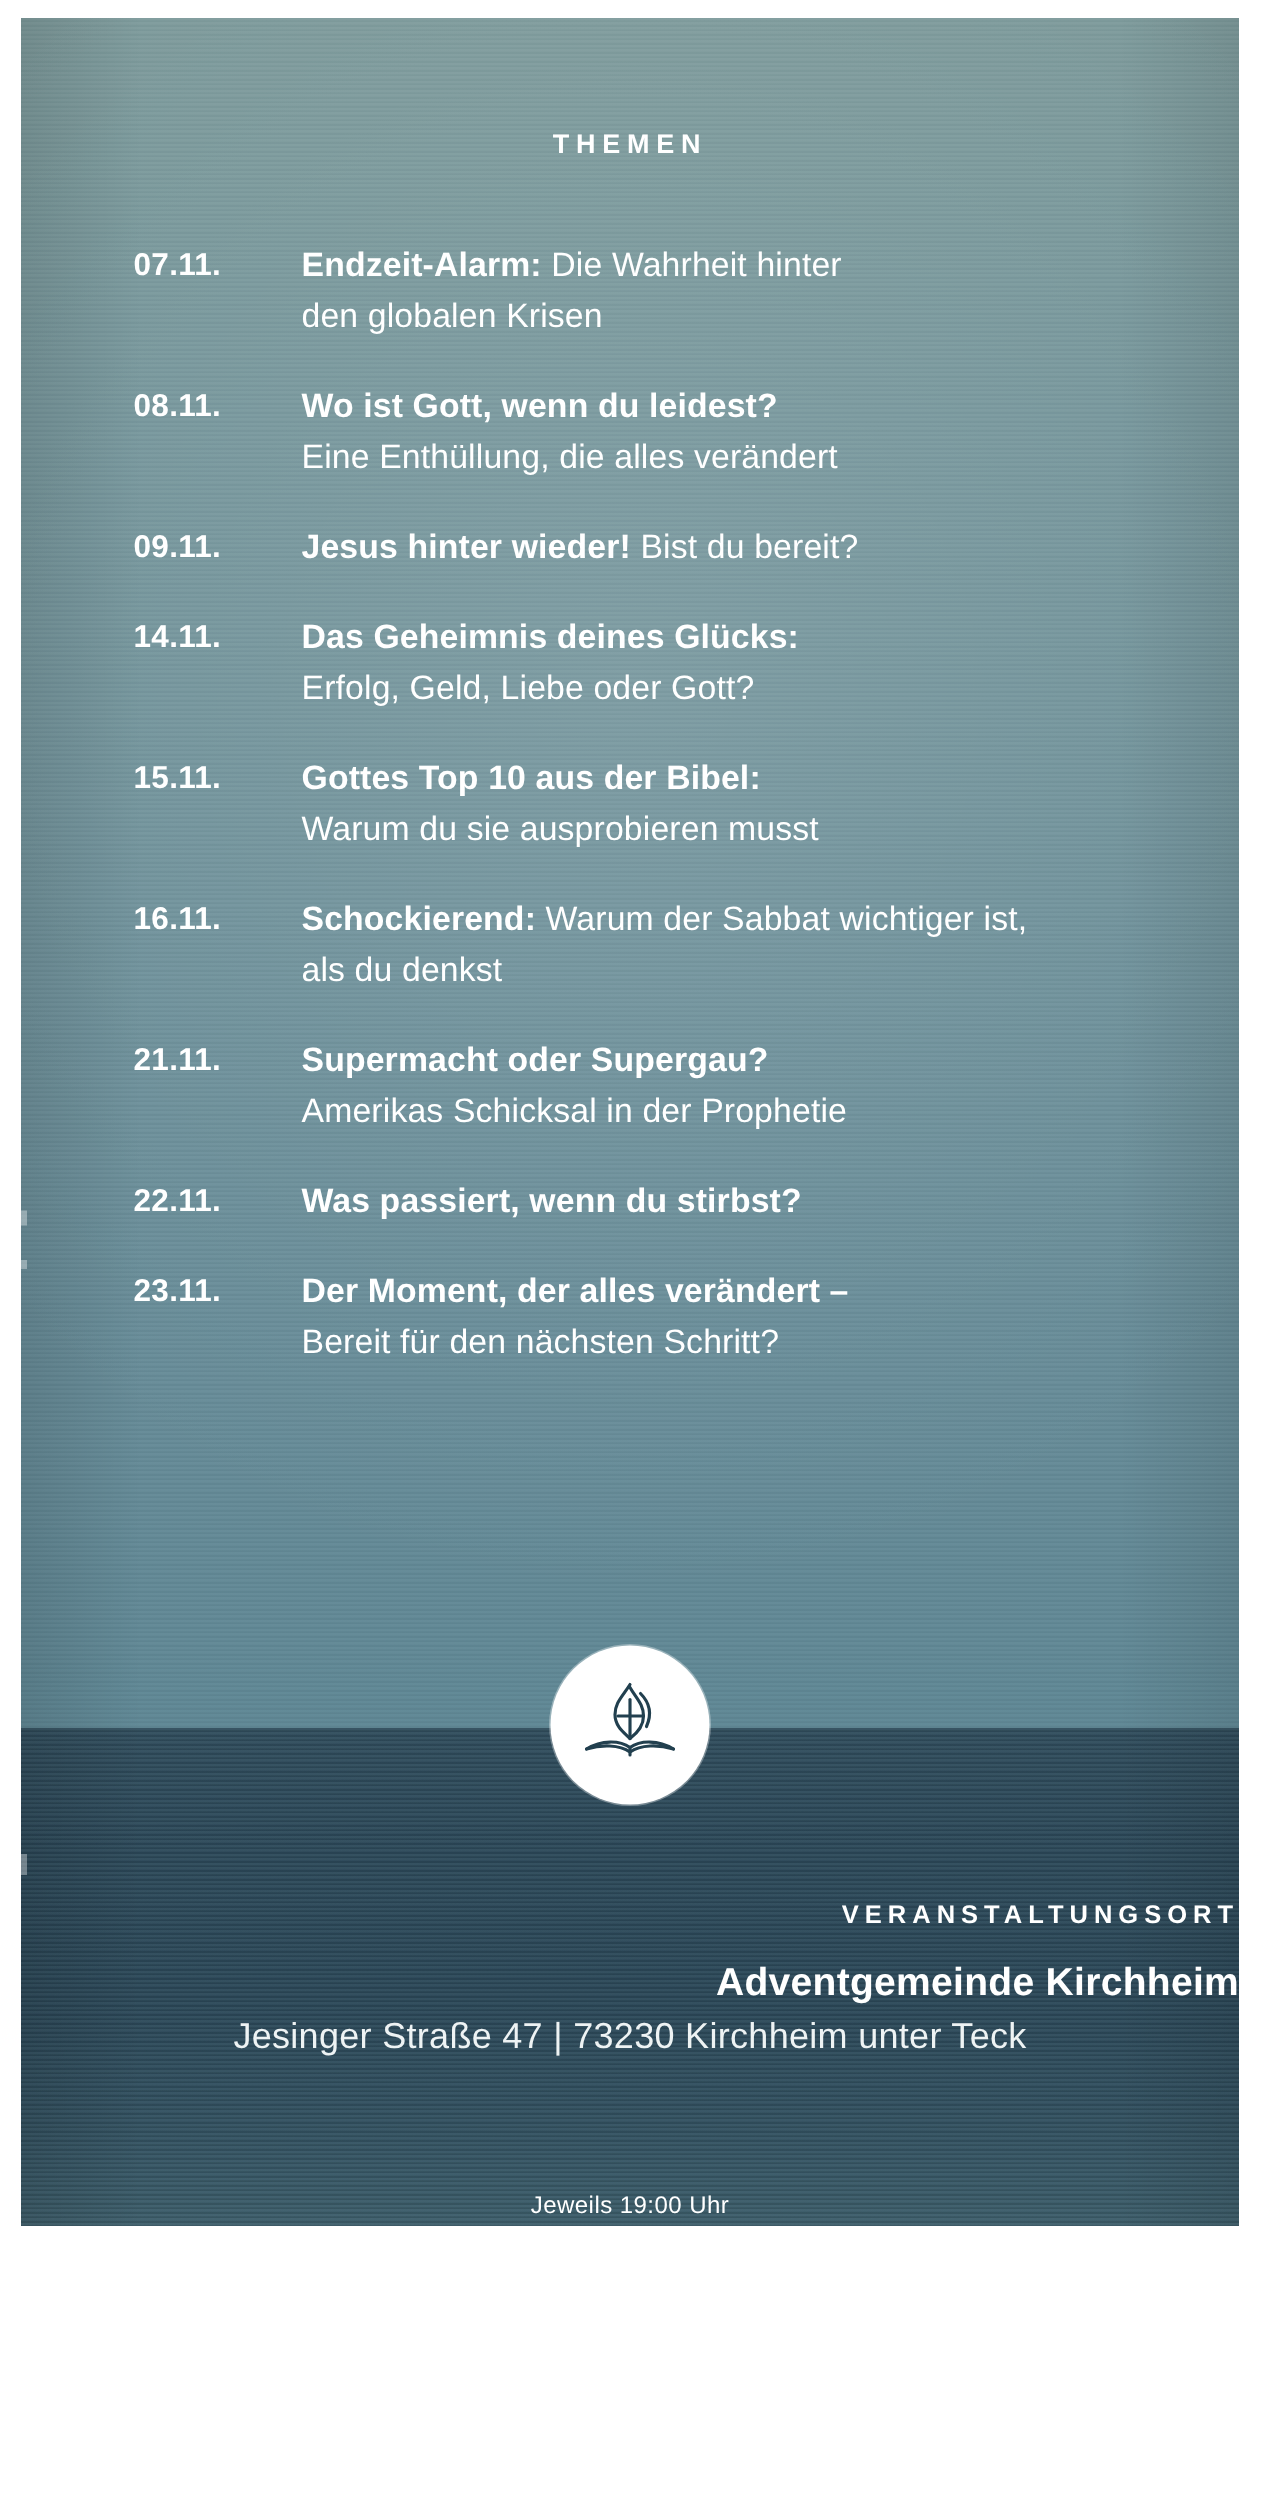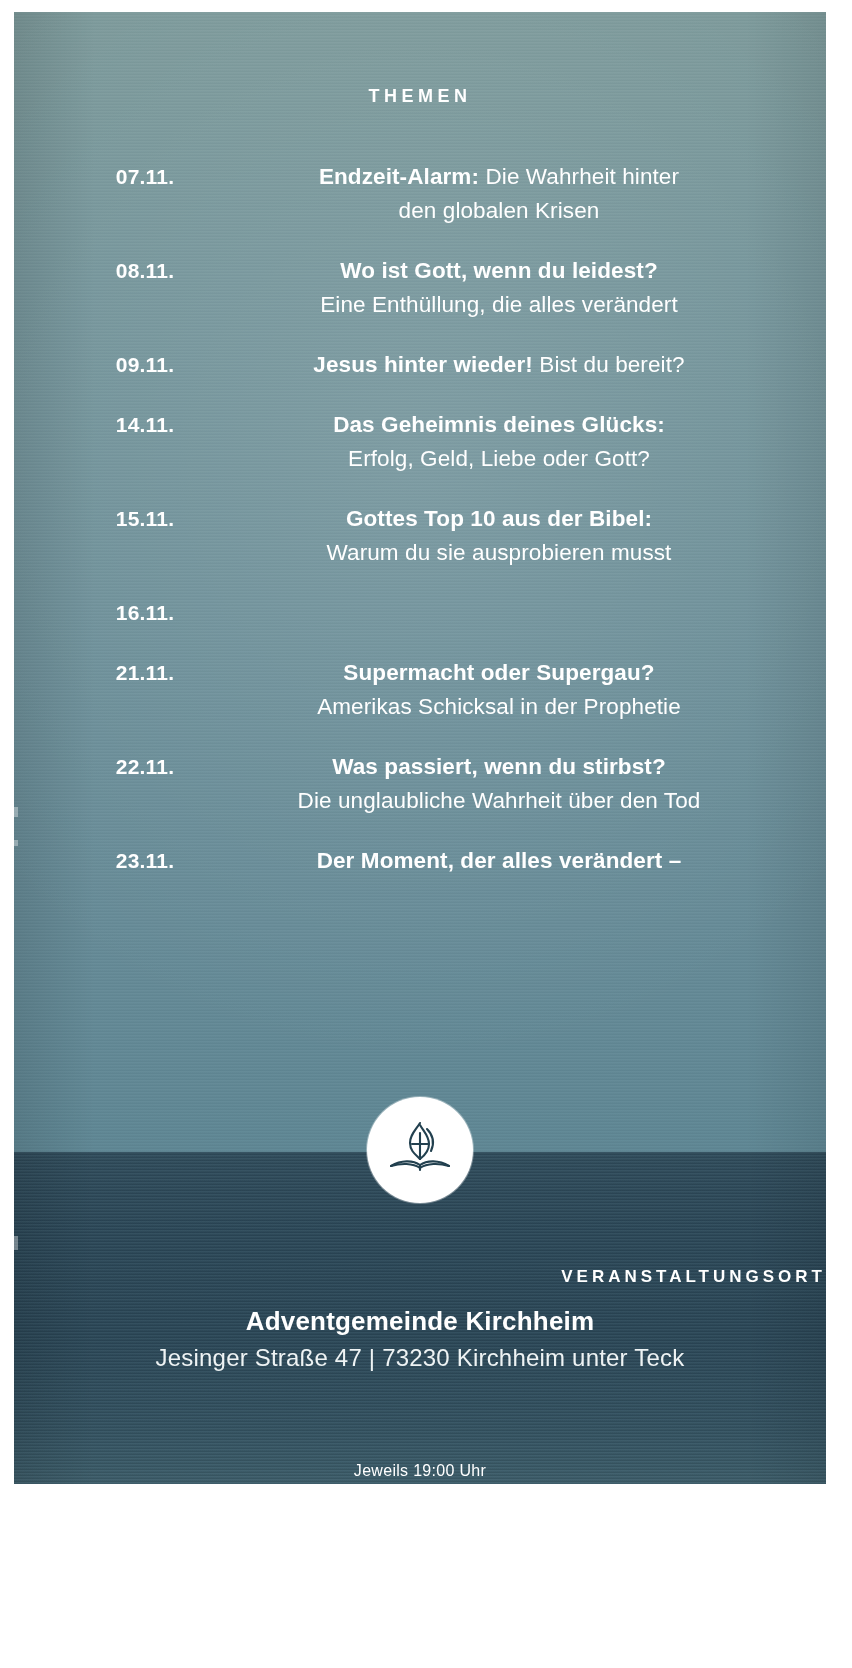--- a/index.html
+++ b/index.html
@@ -97,21 +97,20 @@
     position: absolute;
     left: 0;
     right: 0;
     top: 148px;
   }
   .program-row {
     display: flex;
     align-items: flex-start;
     padding: 0 29px 0 75px;
     margin-bottom: 26px;
-    text-align: center;
   }
   .row-date {
     flex: 0 0 112px;
     color: #ffffff;
     font-size: 21px;
     font-weight: bold;
     line-height: 34px;
     letter-spacing: .2px;
   }
   .row-text {
@@ -157,21 +156,21 @@
     text-align: right;
     color: #ffffff;
     font-size: 17px;
     font-weight: bold;
     letter-spacing: 4px;
   }
   .venue-name {
     position: absolute;
     left: 0; right: 0;
     top: 1294px;
-    text-align: center;
+    text-align: right;
     color: #ffffff;
     font-size: 26px;
     font-weight: bold;
     letter-spacing: .2px;
   }
   .venue-address {
     position: absolute;
     left: 0; right: 0;
     top: 1332px;
     text-align: center;
@@ -256,42 +255,46 @@
       <div class="program-row">
         <div class="row-date">15.11.</div>
         <div class="row-text">
           <span class="lead">Gottes Top 10 aus der Bibel:</span><span class="rest"></span>
           <span class="row-second">Warum du sie ausprobieren musst</span>
         </div>
       </div>
 
       <div class="program-row">
         <div class="row-date">16.11.</div>
+        <div class="row-text">
+          <span class="lead">Schockierend:</span><span class="rest"> Warum der Sabbat wichtiger ist,</span>
+          <span class="row-second">als du denkst</span>
+        </div>
       </div>
 
       <div class="program-row">
         <div class="row-date">21.11.</div>
         <div class="row-text">
           <span class="lead">Supermacht oder Supergau?</span><span class="rest"></span>
           <span class="row-second">Amerikas Schicksal in der Prophetie</span>
         </div>
       </div>
 
       <div class="program-row">
         <div class="row-date">22.11.</div>
         <div class="row-text">
           <span class="lead">Was passiert, wenn du stirbst?</span><span class="rest"></span>
-          <span class="row-second">Die unglaubliche Wahrheit über den Tod</span>
         </div>
       </div>
 
       <div class="program-row">
         <div class="row-date">23.11.</div>
         <div class="row-text">
           <span class="lead">Der Moment, der alles verändert –</span><span class="rest"></span>
+          <span class="row-second">Bereit für den nächsten Schritt?</span>
         </div>
       </div>
 
     </div>
 
     <div class="logo-wrap">
       <svg width="74" height="74" viewBox="0 0 74 74" aria-hidden="true">
         <g fill="none" stroke="#22404f" stroke-width="2.1" stroke-linecap="round" stroke-linejoin="round">
 
           <path d="M8 53 C18 47, 30 47, 37 52 C44 47, 56 47, 66 53"></path>

